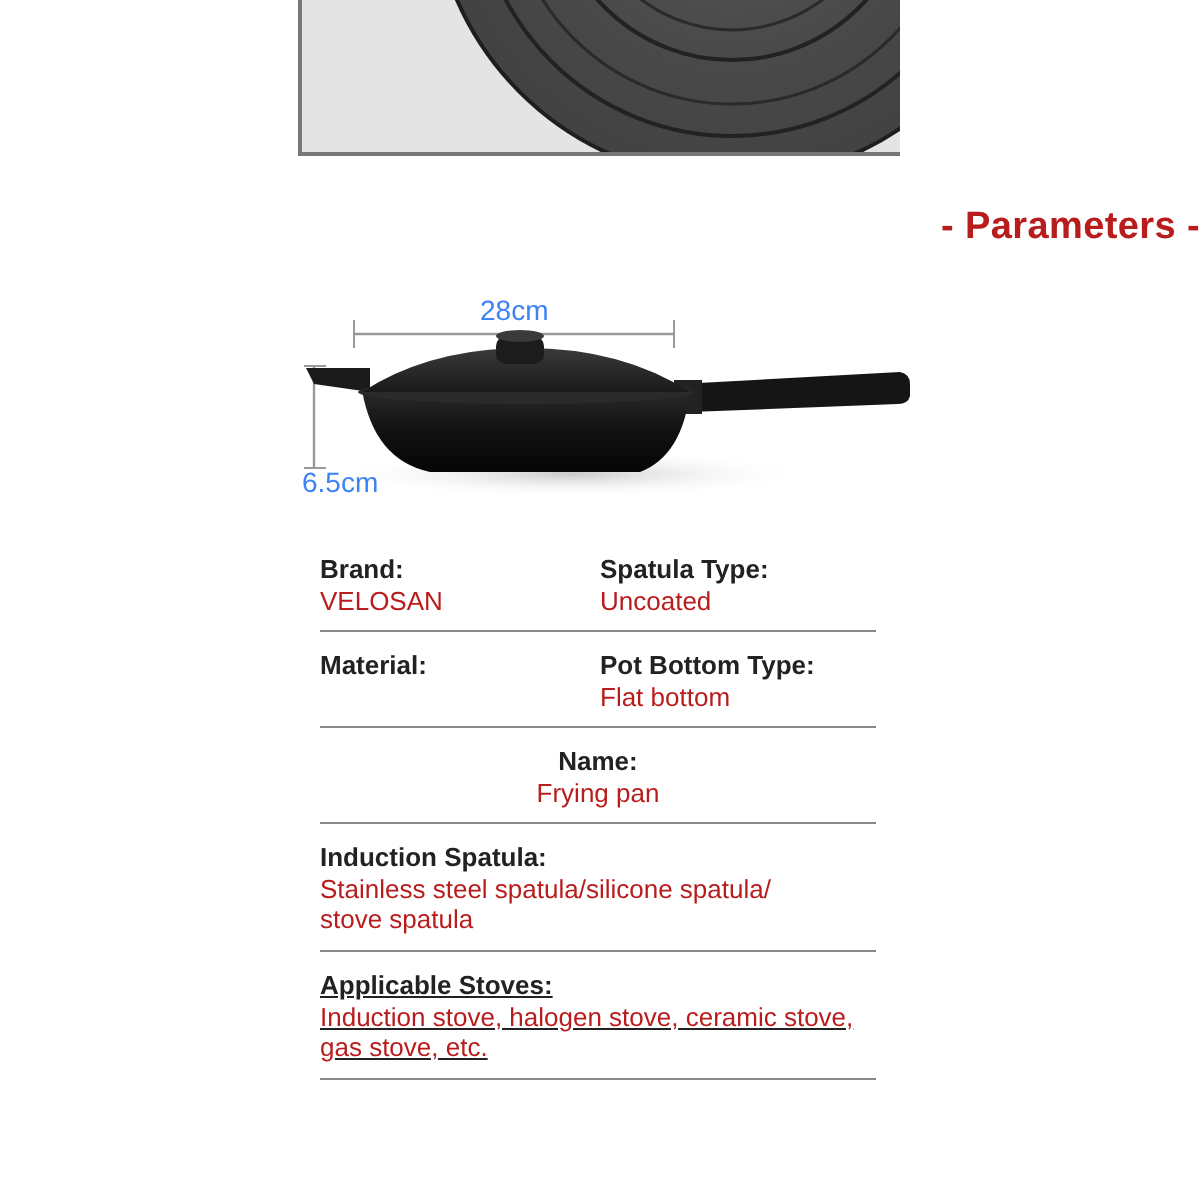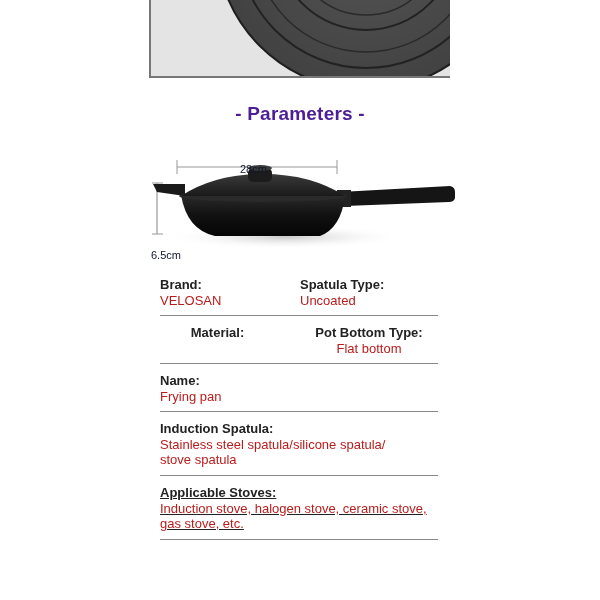--- a/index.html
+++ b/index.html
@@ -5,42 +5,42 @@
   html, body { margin:0; padding:0; background:#ffffff; }
   body { width:600px; height:600px; position:relative; overflow:hidden;
          font-family: "Liberation Sans", "DejaVu Sans", sans-serif; color:#222; }
 
   
   .top-image { position:absolute; left:149px; top:0; width:301px; height:78px;
                background:#e4e4e4; border-left:2px solid #777; border-bottom:2px solid #777;
                box-sizing:border-box; overflow:hidden; }
   .top-image svg { position:absolute; left:0; top:0; }
 
-  .section-title { position:absolute; left:0; width:600px; top:103px; text-align:center;
-                   font-size:19px; font-weight:bold; color:#4c1d95; letter-spacing:0.2px; }
+  .section-title { position:absolute; left:0; width:600px; top:103px; text-align:right;
+                   font-size:19px; font-weight:bold; color:#b91c1c; letter-spacing:0.2px; }
 
   
   .pan-area { position:absolute; left:145px; top:140px; width:320px; height:115px; }
-  .dim-label { position:absolute; font-size:11px; color:#0f172a;margin-top:16px; }
+  .dim-label { position:absolute; font-size:14px; color:#3b82f6; }
   .dim-width { left:95px; top:7px; }
   .dim-height { left:6px; top:93px; }
 
   
   .params { position:absolute; left:160px; top:276px; width:278px; }
   .row { position:relative; border-bottom:1px solid #888; }
   .row.two { display:flex;gap:25px; }
   .row .cell { flex:1; }
   .row .cell.right { flex:0 0 138px; }
   .label { font-size:13px; font-weight:bold; color:#222; line-height:17px; }
   .value { font-size:13px; color:#b91c1c; line-height:15px; }
   .r1 { height:40px; }
-  .r2 { height:48px; padding-top:8px; box-sizing:border-box;text-align:center; }
+  .r2 { height:48px; padding-top:8px; box-sizing:border-box; }
   .r1 { height:40px; box-sizing:border-box; }
   .r3 { height:47px; padding-top:8px; box-sizing:border-box; }
-  .r4 { height:48px; padding-top:8px; box-sizing:border-box; }
+  .r4 { height:48px; padding-top:8px; box-sizing:border-box;text-align:center; }
   .r5 { height:64px; padding-top:8px; box-sizing:border-box; }
   .r6 { height:64px; padding-top:8px; box-sizing:border-box;text-decoration:underline; }
   .value-line { display:block; }
 </style>
 </head>
 <body>
 
 <div class="top-image">
   <svg width="301" height="78" viewBox="0 0 301 78">
     <defs>

